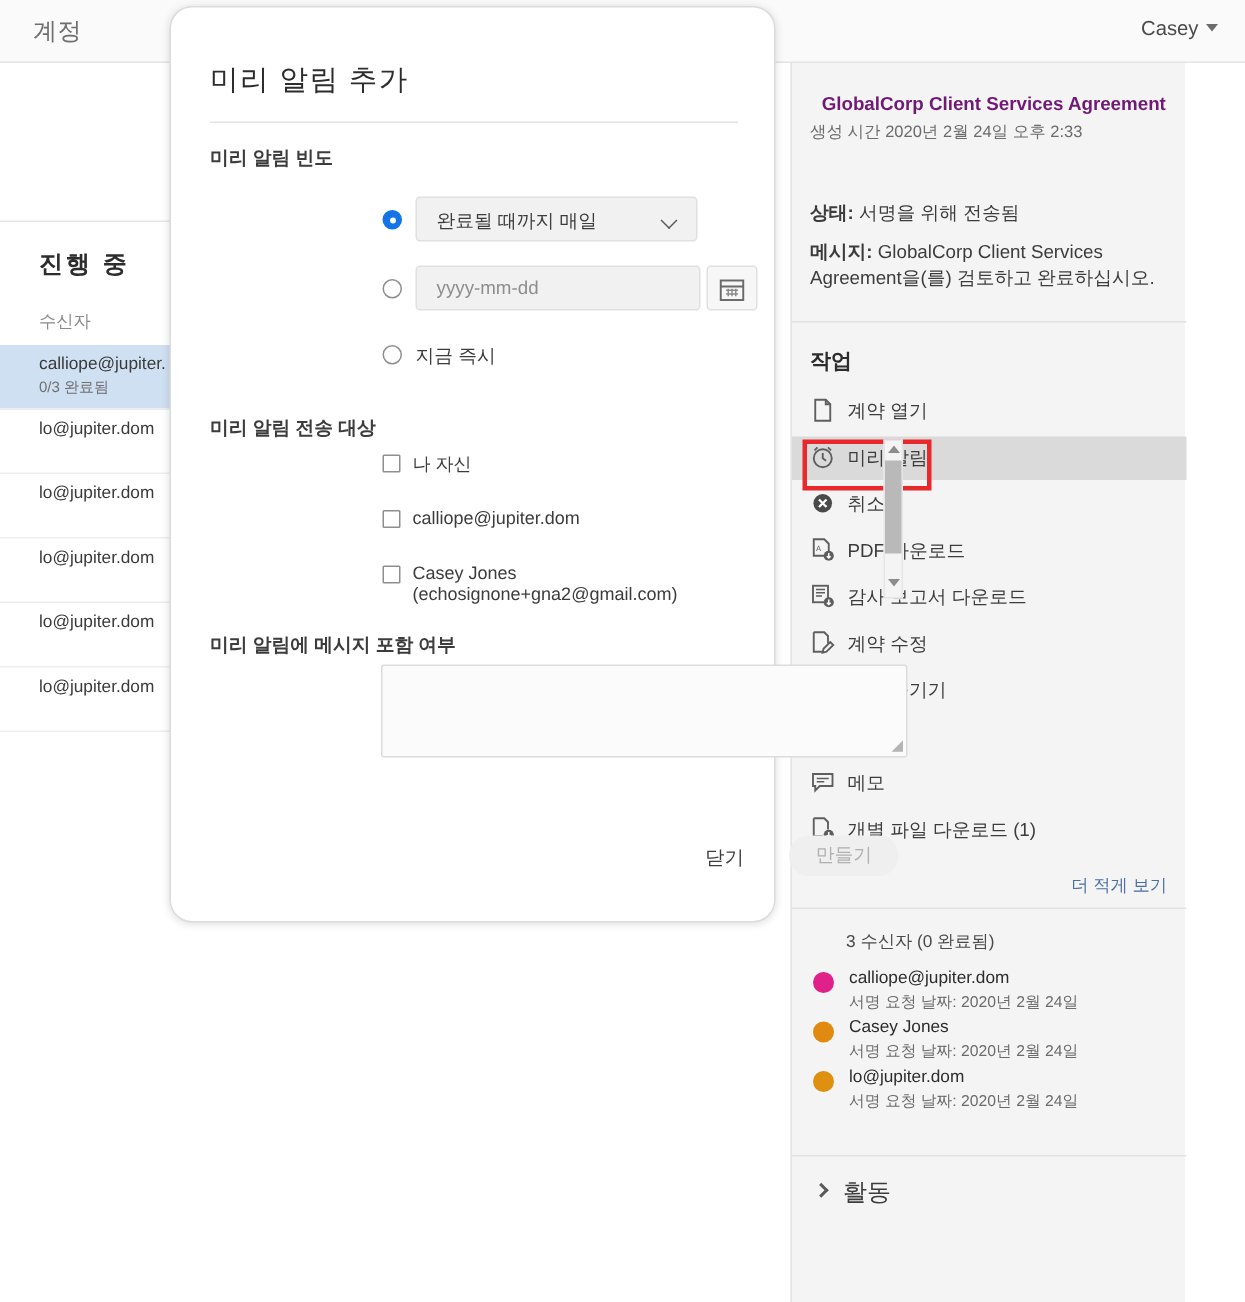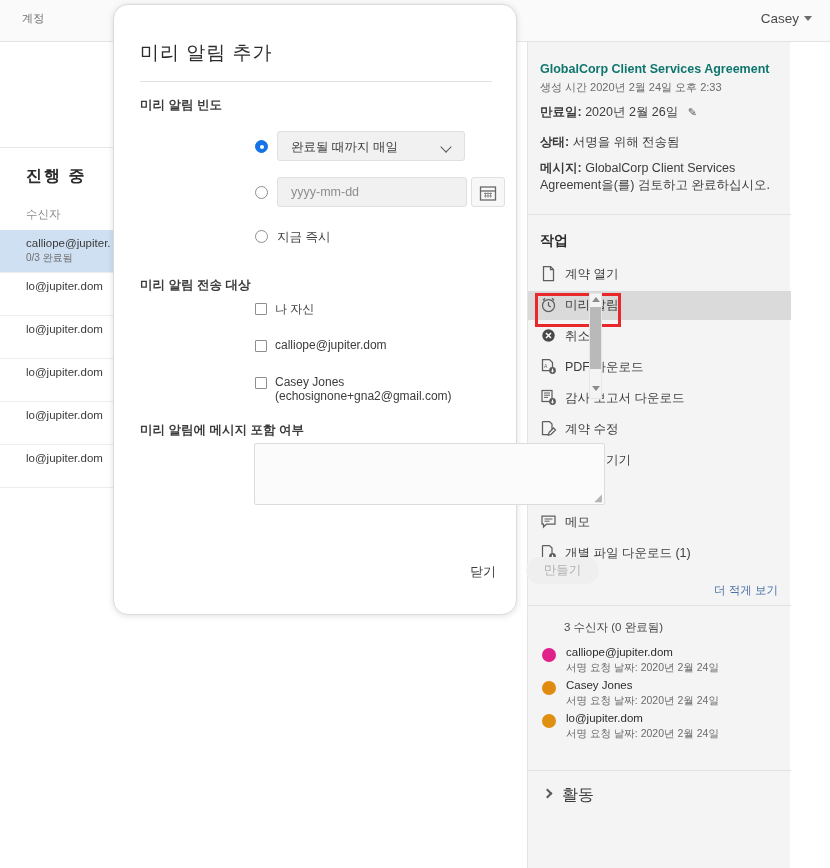--- a/index.html
+++ b/index.html
@@ -13,21 +13,21 @@
   }
   #root { position: relative; width: 830px; height: 868px; }
 
   
   .topbar {
     position: absolute; left: 0; top: 0; width: 830px; height: 42px;
     background: #fafafa; border-bottom: 1px solid #e4e4e4;
   }
   .topbar-tab {
     position: absolute; left: 22px; top: 11px;
-    font-size: 11px; color: #6e6e6e; letter-spacing: .3px;
+    font-size: 16px; color: #6e6e6e; letter-spacing: .3px;
   }
   .topbar-user {
     position: absolute; right: 18px; top: 11px;
     font-size: 13.5px; color: #4b4b4b;
   }
   .caret-down {
     display: inline-block; margin-left: 5px;
     border-left: 4px solid transparent; border-right: 4px solid transparent;
     border-top: 5px solid #6b6b6b; vertical-align: 2px;
   }
@@ -161,21 +161,21 @@
 
   
   .rightpanel {
     position: absolute; left: 527px; top: 42px; width: 263px; height: 826px;
     background: #f4f4f4; border-left: 1px solid #e4e4e4;
   }
   .rp-sep { position: absolute; left: 0; width: 263px; height: 1px; background: #e2e2e2; }
 
   .doc-title {
     position: absolute; left: 12px; top: 20px; width: 245px;
-    font-size: 12.5px; font-weight: bold; color: #0f766e;
+    font-size: 12.5px; font-weight: bold; color: #701a75; text-align: center;
   }
   .doc-created {
     position: absolute; left: 12px; top: 38px;
     font-size: 11px; color: #6b6b6b;
   }
   .doc-line {
     position: absolute; left: 12px; width: 245px;
     font-size: 12.5px; color: #3c3c3c; line-height: 17px;
   }
   .doc-line b { font-weight: bold; }
@@ -300,25 +300,20 @@
     </div>
 
     <div class="btn-close">닫기</div>
     <div class="btn-create">만들기</div>
   </div>
 
   <div class="rightpanel">
     <div class="doc-title">GlobalCorp Client Services Agreement</div>
     <div class="doc-created">생성 시간 2020년 2월 24일 오후 2:33</div>
 
-    <div class="doc-line" style="top:62px">
-      <b>만료일:</b>
-      <span>2020년 2월 26일</span>
-      <span class="pencil">✎</span>
-    </div>
     <div class="doc-line" style="top:92px">
       <b>상태:</b>
       <span>서명을 위해 전송됨</span>
     </div>
     <div class="doc-line" style="top:118px">
       <b>메시지:</b>
       <span>GlobalCorp Client Services Agreement을(를) 검토하고 완료하십시오.</span>
     </div>
 
     <div class="rp-sep" style="top:172px"></div>

